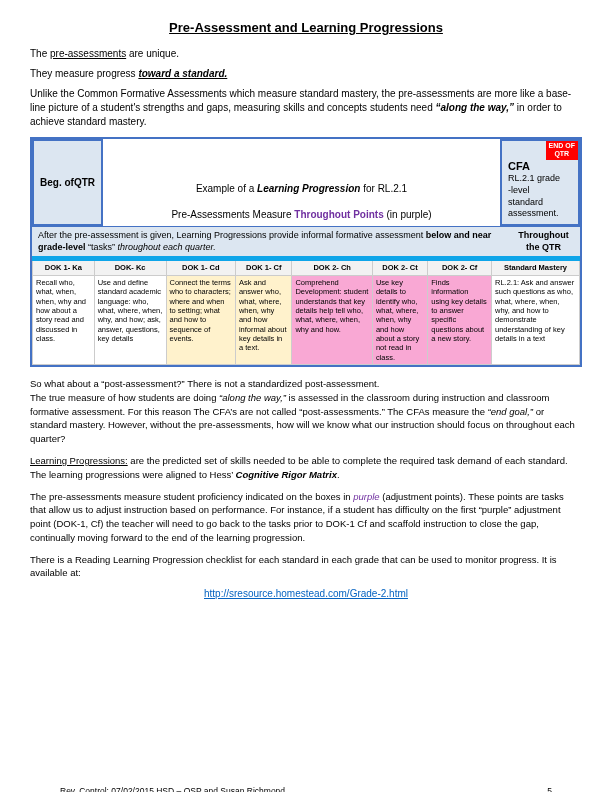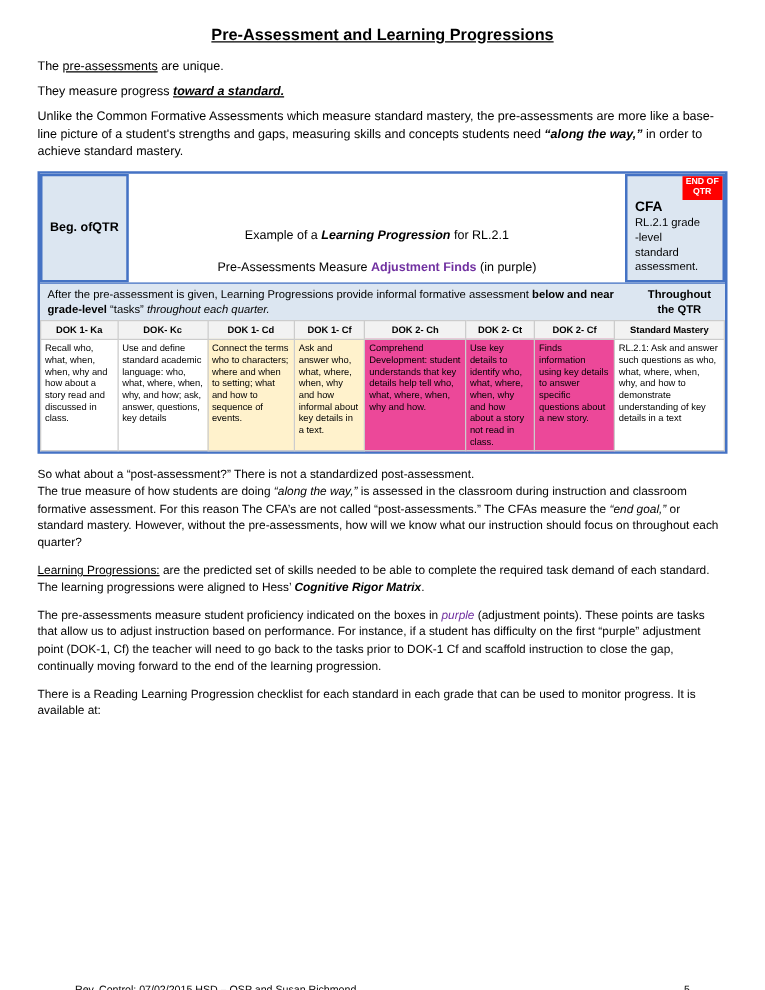--- a/index.html
+++ b/index.html
@@ -114,42 +114,42 @@
       font-size: 9px;
       font-weight: bold;
       line-height: 1.3;
       padding-left: 4px;
     }
     
     .dok-table {
       width: 100%;
       border-collapse: collapse;
       font-size: 7.5px;
-      border-top: 1px solid #0ea5e9;
+      border-top: 5px solid #0ea5e9;
     }
     .dok-table th, .dok-table td {
       border: 1px solid #ccc;
       padding: 2px 3px;
       vertical-align: top;
       line-height: 1.25;
     }
     .dok-table th {
       background: #f2f2f2;
       font-weight: bold;
       font-size: 7.5px;
     }
     .dok-header-1a { background: #e2efda; }
     .dok-header-1b { background: #e2efda; }
     .dok-header-1c { background: #fff2cc; }
     .dok-header-1d { background: #fff2cc; }
     .dok-header-2a { background: #dce6f1; }
     .dok-header-2b { background: #dce6f1; }
     .dok-header-2c { background: #dce6f1; }
     .dok-header-sm { background: #e2efda; }
-    .dok-table .cell-2b { background: #ec4899; }
+    .dok-table .cell-2b { background: #f9a8d4; }
     .section-break { margin: 10px 0 6px 0; }
     .body-text {
       font-size: 9.5px;
       line-height: 1.45;
       margin-bottom: 8px;
     }
     .body-text .italic { font-style: italic; }
     .body-text .bold { font-weight: normal; }
     .body-text .bold-italic { font-weight: bold; font-style: italic; }
     .body-text .underline { text-decoration: underline; }
@@ -203,21 +203,21 @@
       <div class="beg-qtr-box">
         <span>Beg. of</span>
         <span>QTR</span>
       </div>
 
       <div class="center-info">
         <div>
           <span>Example of a </span><span class="label-learning">Learning Progression</span><span> for RL.2.1</span>
         </div>
         <div>
-          <span>Pre-Assessments Measure </span><span style="color:#7030a0; font-weight:bold;">Adjustment Finds</span><span> (in purple)</span>
+          <span>Pre-Assessments Measure </span><span style="color:#7030a0; font-weight:bold;">Throughout Points</span><span> (in purple)</span>
         </div>
       </div>
 
       <div class="cfa-box">
         <div class="end-of-qtr-badge" style="white-space:pre;">END OF
 QTR</div>
         <div style="margin-top:14px; font-weight:bold; font-size:11px;">CFA</div>
         <div>RL.2.1 grade</div>
         <div>-level</div>
         <div>standard</div>
@@ -274,19 +274,22 @@
   </p>
 
   <p class="body-text">
     <span>The pre-assessments measure student proficiency indicated on the boxes in </span><span style="color:#7030a0; font-style:italic;">purple</span><span> (adjustment points). These points are tasks that allow us to adjust instruction based on performance.  For instance, if a student has difficulty on the first “purple” adjustment point (DOK-1, Cf) the teacher will need to go back to the tasks prior to DOK-1 Cf and scaffold instruction to close the gap, continually moving forward to the end of the learning progression.</span>
   </p>
 
   <p class="body-text">
     <span>There is a Reading Learning Progression checklist for each standard in each grade that can be used to monitor progress.  It is available at:</span>
   </p>
 
+  <div class="link-line">
+    <a href="#">http://sresource.homestead.com/Grade-2.html</a>
+  </div>
 
   <div class="footer">
     <span>Rev. Control: 07/02/2015 HSD – OSP and Susan Richmond</span>
     <span>5</span>
   </div>
 
 </div>
 
 </body></html>

